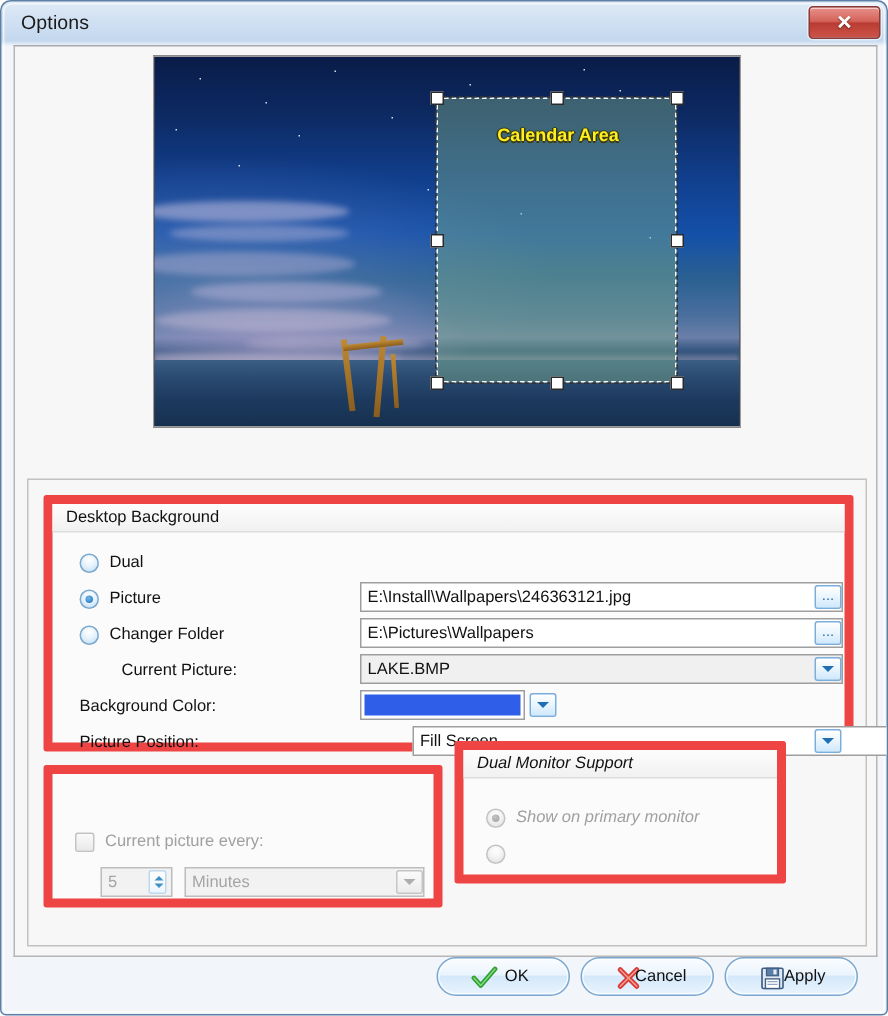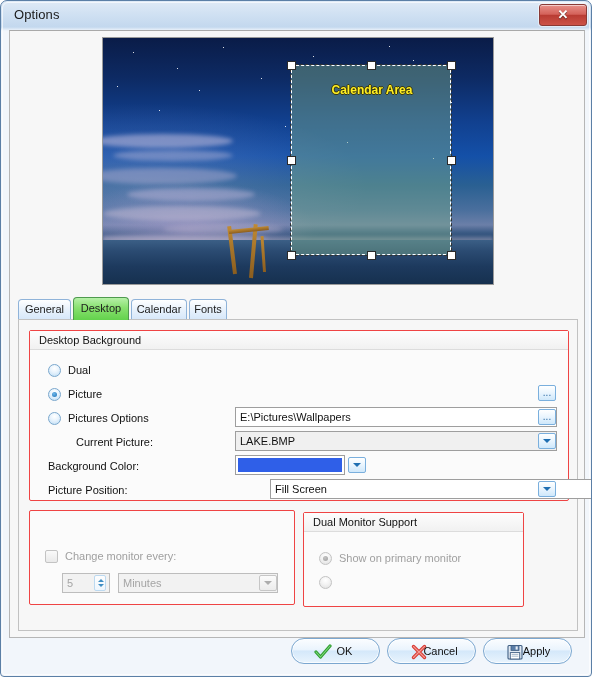--- a/index.html
+++ b/index.html
@@ -199,21 +199,21 @@
     box-sizing: border-box;
     background: #f7f7f7;
     border: 1px solid #c2c2c2;
   }
 
   
   .group {
     position: absolute;
     box-sizing: border-box;
     background: #fbfbfb;
-    border: 1px solid #ef4444;
+    border: 6px solid #ef4444;
     border-radius: 2px;
   }
   .group-header {
     position: absolute;
     left: 0; top: 0; right: 0;
     height: 19px;
     box-sizing: border-box;
     background: linear-gradient(to bottom, #fdfdfd, #f1f1f1);
     border-bottom: 1px solid #dcdcdc;
     font-size: 11px;
@@ -426,47 +426,42 @@
       <div class="handle" style="left:184px; top:23px;"></div>
       <div class="handle" style="left:264px; top:23px;"></div>
       <div class="handle" style="left:344px; top:23px;"></div>
       <div class="handle" style="left:184px; top:118px;"></div>
       <div class="handle" style="left:344px; top:118px;"></div>
       <div class="handle" style="left:184px; top:213px;"></div>
       <div class="handle" style="left:264px; top:213px;"></div>
       <div class="handle" style="left:344px; top:213px;"></div>
     </div>
 
-    <div class="tabstrip">
-      <div class="tab" style="left:0px;   width:53px;">General</div>
-      <div class="tab active" style="left:55px;  width:56px;">Desktop</div>
-      <div class="tab" style="left:113px; width:56px;">Calendar</div>
-      <div class="tab" style="left:171px; width:38px;">Fonts</div>
-    </div>
 
     <div class="tabpanel">
 
       <div class="group" style="left:10px; top:10px; width:540px; height:171px;">
         <div class="group-header">Desktop Background</div>
 
         <div class="radio" style="left:18px; top:33px;"></div>
         <div class="lbl" style="left:38px; top:33px;">Dual</div>
 
         <div class="radio" style="left:18px; top:57px;">
           <div class="dot"></div>
         </div>
         <div class="lbl" style="left:38px; top:57px;">Picture</div>
 
         <div class="radio" style="left:18px; top:81px;"></div>
-        <div class="lbl" style="left:38px; top:81px;">Pictures Options</div>
+        <div class="lbl" style="left:38px; top:81px;">Changer Folder</div>
 
         <div class="lbl" style="left:46px; top:105px;">Current Picture:</div>
         <div class="lbl" style="left:18px; top:129px;text-align:right;">Background Color:</div>
         <div class="lbl" style="left:18px; top:153px;text-align:right;">Picture Position:</div>
 
+        <div class="field" style="left:205px; top:52px; width:322px;">E:\Install\Wallpapers\246363121.jpg</div>
         <div class="btn-small" style="left:508px; top:54px;">
           <span class="dots">...</span>
         </div>
 
         <div class="field" style="left:205px; top:76px; width:322px;">E:\Pictures\Wallpapers</div>
         <div class="btn-small" style="left:508px; top:78px;">
           <span class="dots">...</span>
         </div>
 
         <div class="field readonly" style="left:205px; top:100px; width:322px;">LAKE.BMP</div>
@@ -483,35 +478,35 @@
 
         <div class="field" style="left:205px; top:148px; width:322px;margin-left:35px;">Fill Screen</div>
         <div class="btn-small" style="left:508px; top:150px;">
           <span class="chev"></span>
         </div>
       </div>
 
       <div class="group" style="left:10px; top:190px; width:266px; height:95px;">
 
         <div class="checkbox" style="left:15px; top:39px;"></div>
-        <div class="lbl dis" style="left:35px; top:39px;">Change monitor every:</div>
+        <div class="lbl dis" style="left:35px; top:39px;">Current picture every:</div>
 
         <div class="field dis" style="left:32px; top:62px; width:48px;">5</div>
         <div class="spin" style="left:64px; top:64px;">
           <div class="up"></div>
           <div class="dn"></div>
         </div>
 
         <div class="field dis" style="left:88px; top:62px; width:160px;">Minutes</div>
         <div class="btn-small dis" style="left:229px; top:64px;">
           <span class="chev dis"></span>
         </div>
       </div>
 
-      <div class="group" style="left:284px; top:192px; width:221px; height:95px;">
+      <div class="group" style="left:284px; top:174px; width:221px; height:95px;font-style:italic;">
         <div class="group-header">Dual Monitor Support</div>
 
         <div class="radio dis" style="left:15px; top:39px;">
           <div class="dot"></div>
         </div>
         <div class="lbl dis" style="left:35px; top:39px;">Show on primary monitor</div>
 
         <div class="radio dis" style="left:15px; top:63px;"></div>
       </div>
 

